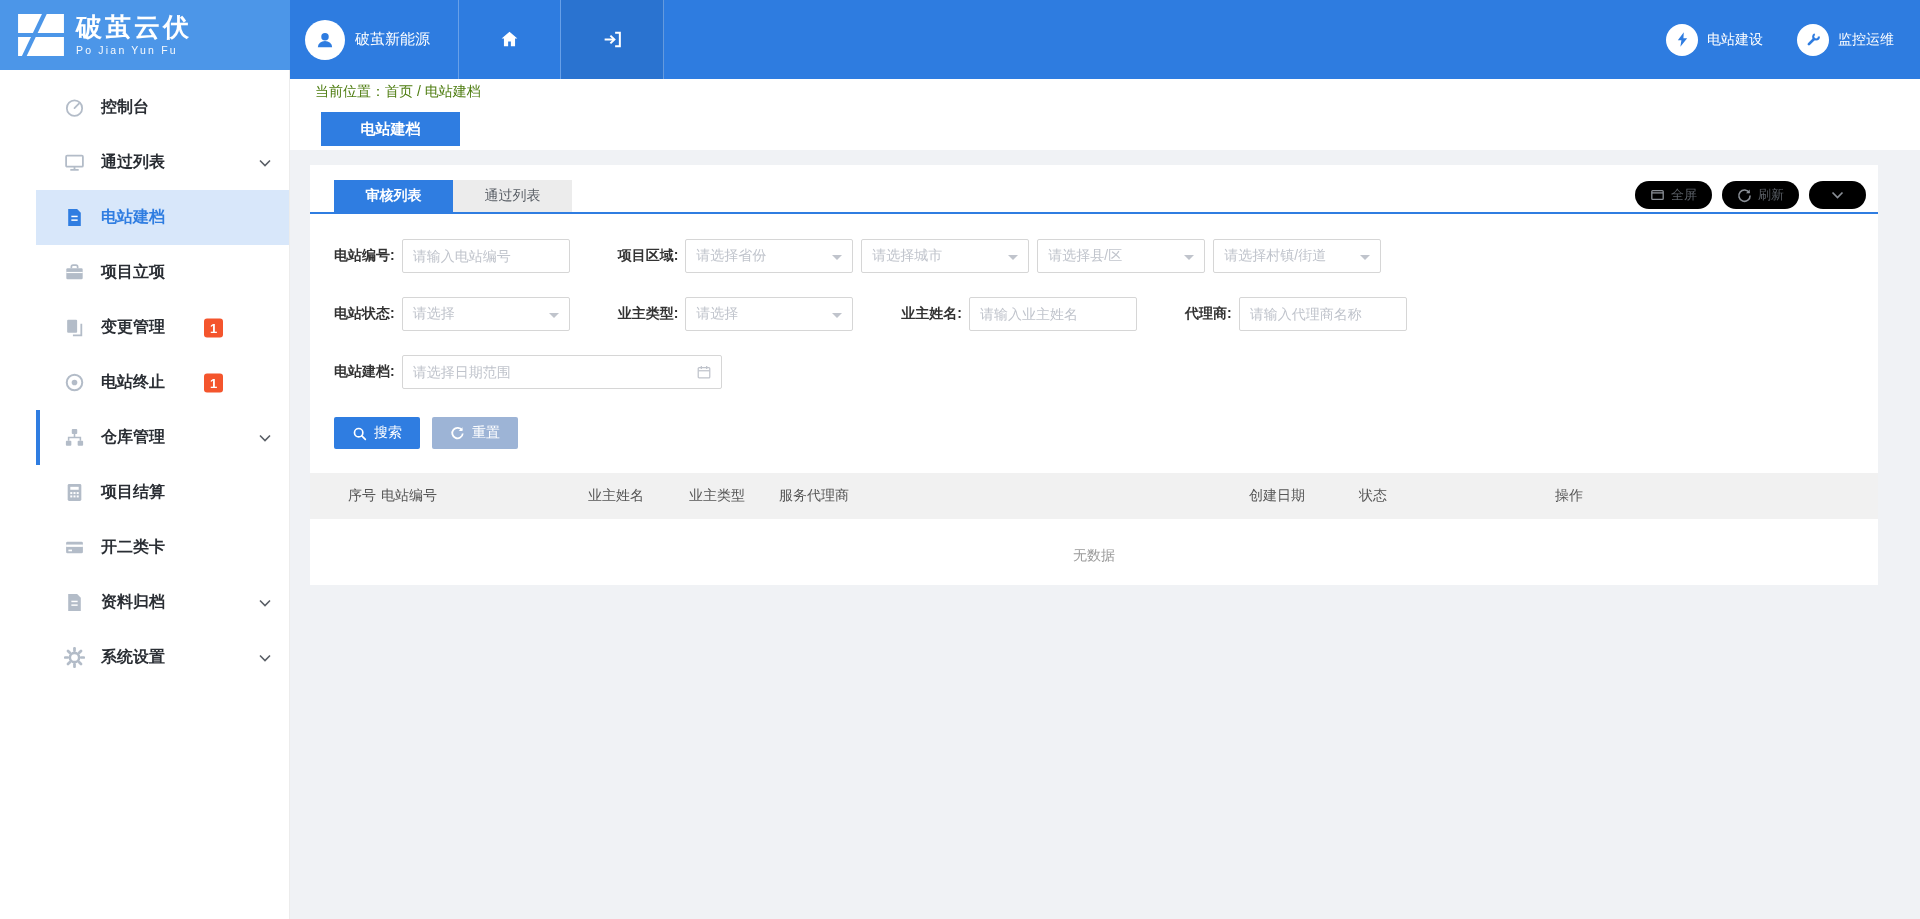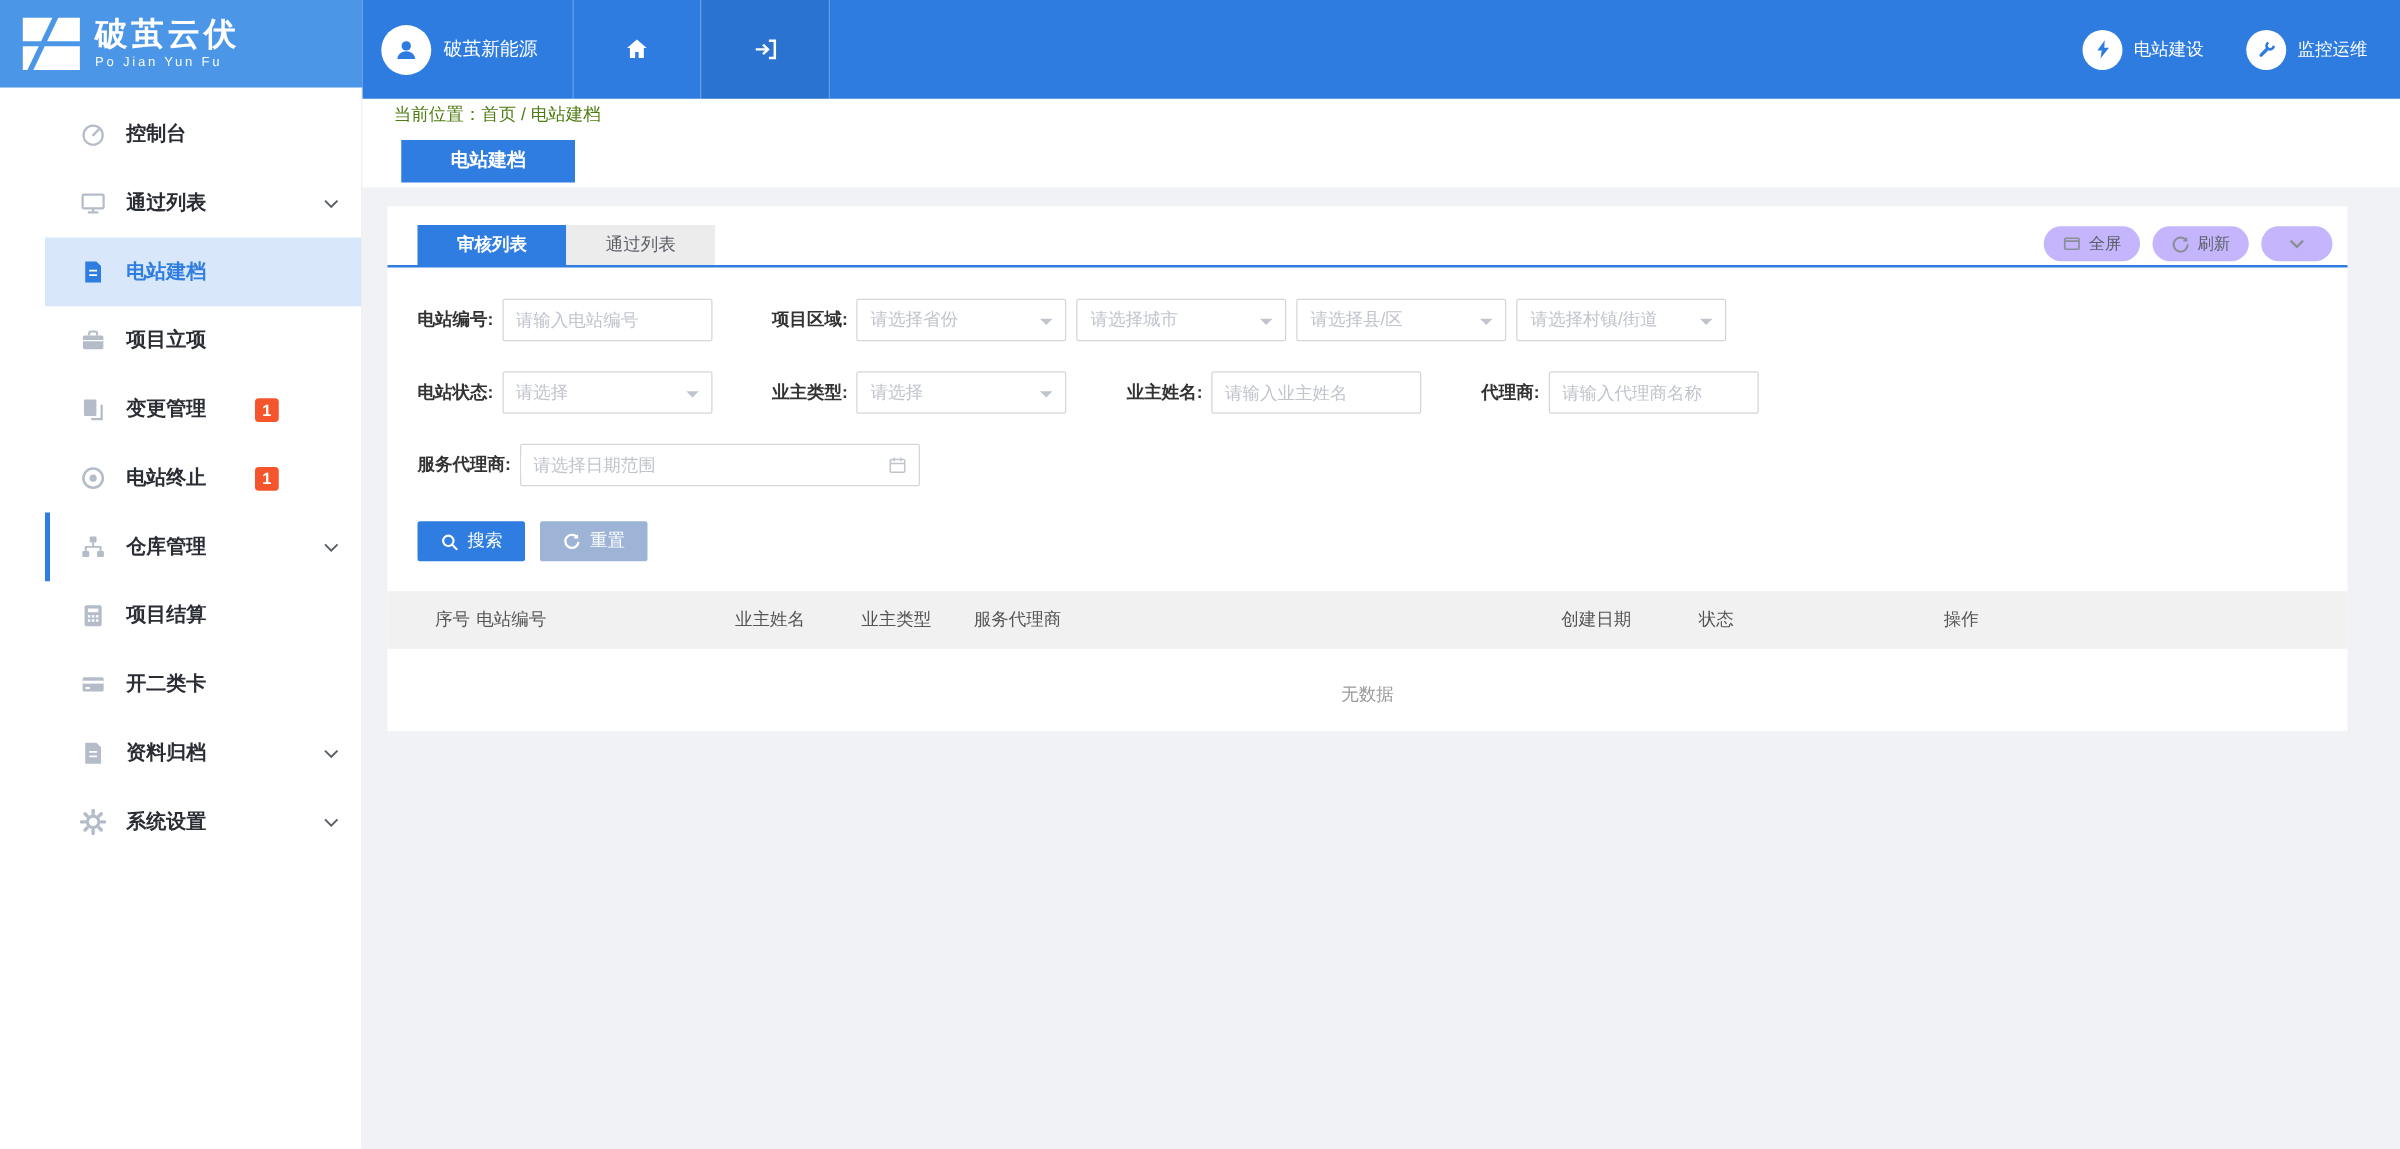--- a/index.html
+++ b/index.html
@@ -45,21 +45,21 @@
     background:#2f7de1; color:#fff; font-size:15px; font-weight:700; text-align:center; }
   .content { flex:1; padding:15px 42px 0 20px; }
   .card { background:#fff; width:1568px; height:420px; }
 
   
   .tabs-row { display:flex; align-items:flex-end; padding:15px 12px 0 24px; border-bottom:2px solid #2f7de1; }
   .tab { width:119px; height:32px; display:flex; align-items:center; justify-content:center; font-size:14px; cursor:pointer; }
   .tab.active { background:#2f7de1; color:#fff; font-weight:700; }
   .tab.inactive { background:#ececec; color:#5a5f66; }
   .toolbar { margin-left:auto; display:flex; gap:10px; align-items:center; margin-bottom:3px; }
-  .t-btn { height:28px; border-radius:15px; background:#c4b5fd; border:none; color:#5a5f66; font-size:13px;
+  .t-btn { height:28px; border-radius:15px; background:#000000; border:none; color:#5a5f66; font-size:13px;
     display:flex; align-items:center; gap:6px; padding:0 15px; cursor:pointer; font-family:inherit; }
   .t-btn .t-ico { display:flex; color:#8a8f96; }
 
   
   .filters { padding:25px 24px 0 24px; }
   .f-row { display:flex; align-items:center; margin-bottom:24px; }
   .f-label { font-size:14px; font-weight:700; color:#333; margin-right:7px; white-space:nowrap; }
   .ctl { height:34px; border:1px solid #d6d6d6; border-radius:2px; background:#fff; position:relative; }
   .txt { width:168px; padding:0 10px; font-size:14px; color:#333; outline:none; font-family:inherit; }
   .txt::placeholder { color:#c0c4cc; }
@@ -398,21 +398,21 @@
             </div>
           <span class="gap-lg"></span>
           <span class="f-label">业主姓名:</span>
           <input class="ctl txt" placeholder="请输入业主姓名" style="">
           <span class="gap-lg"></span>
           <span class="f-label">代理商:</span>
           <input class="ctl txt" placeholder="请输入代理商名称" style="">
         </div>
 
         <div class="f-row" style="margin-bottom:26px;">
-          <span class="f-label">服务代理商:</span>
+          <span class="f-label">电站建档:</span>
           <div class="ctl date">
             <input placeholder="请选择日期范围" style="">
             <span class="cal">
               <svg width="16" height="16" viewBox="0 0 18 18">
                 <rect x="2.5" y="4" width="13" height="11.5" rx="1" fill="none" stroke="currentColor" stroke-width="1.4"></rect>
                 <line x1="6" y1="2.2" x2="6" y2="5.6" stroke="currentColor" stroke-width="1.4"></line>
                 <line x1="12" y1="2.2" x2="12" y2="5.6" stroke="currentColor" stroke-width="1.4"></line>
                 <line x1="2.5" y1="7.6" x2="15.5" y2="7.6" stroke="currentColor" stroke-width="1.4"></line>
               </svg>
             </span>

